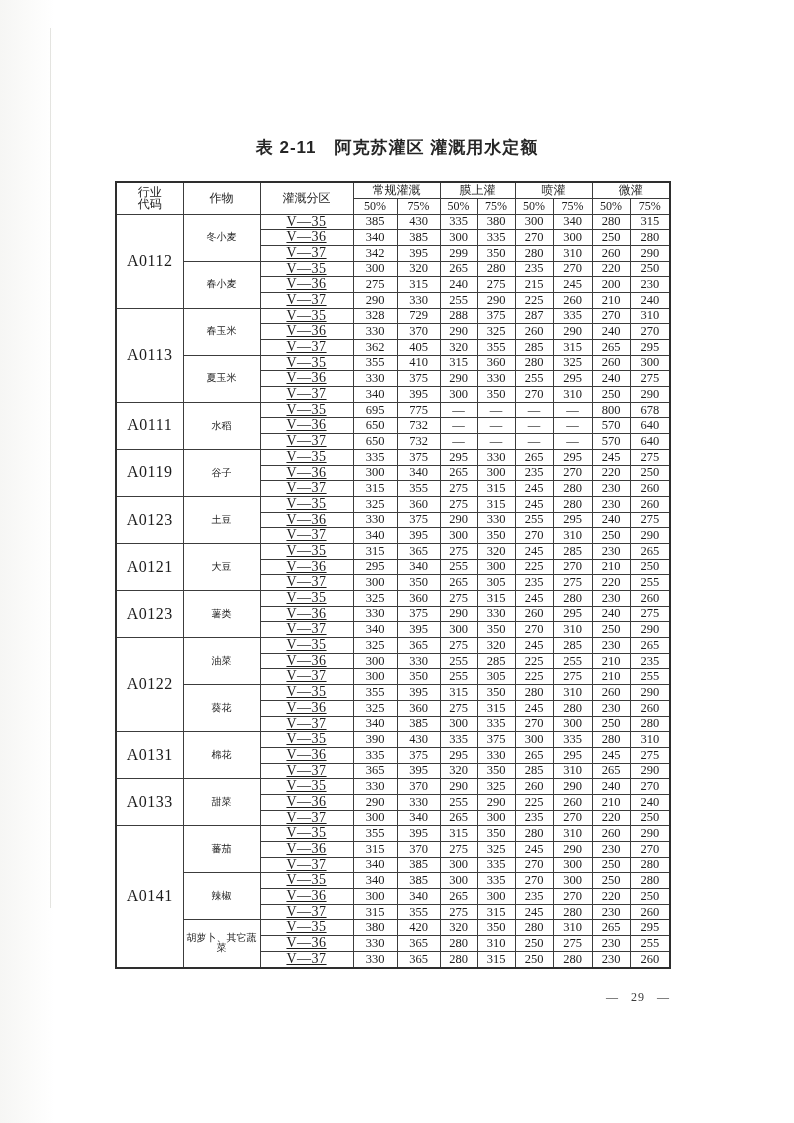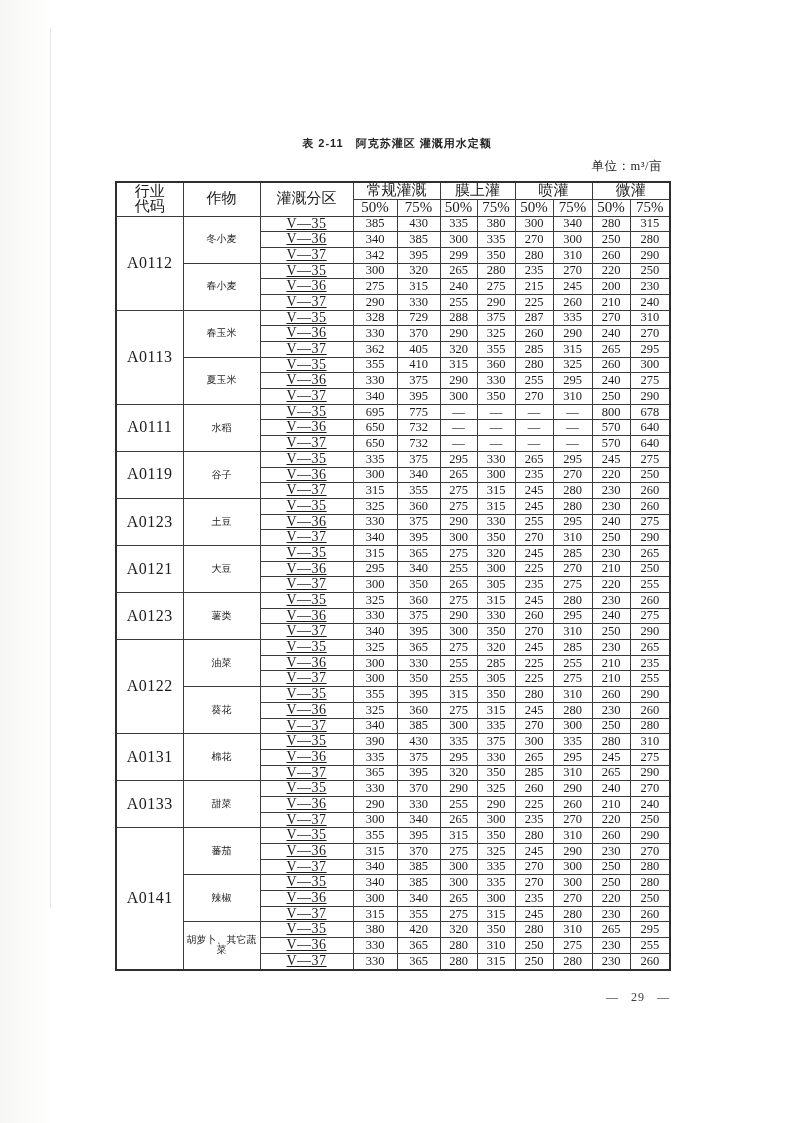--- a/index.html
+++ b/index.html
@@ -15,60 +15,59 @@
     overflow:hidden;
   }
   .scan-line {
     position:absolute; left:50px; top:28px; width:1px; height:880px;
     background:#e4e4e0;
   }
   .doc-title {
     position:absolute; top:136px; left:0; width:794px;
     text-align:center;
     font-family:"Liberation Sans","DejaVu Sans",sans-serif;
-    font-weight:700; font-size:11px; letter-spacing:1px; color:#252525;
+    font-weight:700; font-size:17px; letter-spacing:1px; color:#252525;
   }
   .unit-line {
     position:absolute; top:158px; left:0; width:662px;
     text-align:right; font-size:12.5px; color:#242424; letter-spacing:0.5px;
   }
   table.quota {
     position:absolute; left:115px; top:181px;
     border-collapse:collapse; table-layout:fixed;
     border:2px solid #2e2e2e;
   }
   .quota th, .quota td {
     border:1px solid #3c3c3c;
     text-align:center; vertical-align:middle;
     padding:0 2px; line-height:1.05;
     font-weight:normal; color:#1c1c1c;
     overflow:hidden;
   }
   .quota thead tr { height:16px; }
   .quota tbody tr { height:15.6px; }
-  .quota th { font-size:15px; }
+  .quota th { font-size:12px; }
   .hdr-2line { font-size:12.5px; line-height:1.15; }
   .zone-cell { font-size:14px; letter-spacing:0.5px;text-decoration:underline; }
   .num-cell { font-size:12.5px; }
   .code-cell { font-size:16px; letter-spacing:0.5px; }
   .crop-cell { font-size:10px; line-height:1.25; }
   .page-number {
     position:absolute; top:990px; left:578px; width:120px;
     text-align:center; font-size:12px; color:#3a3a3a;
     word-spacing:8px; letter-spacing:1px;
   }
 </style>
 </head>
 <body>
 
 <div class="page">
   <div class="scan-line"></div>
 
   <div class="doc-title">表 2-11　阿克苏灌区 灌溉用水定额</div>
-  <div class="unit-line">单位：m³/亩</div>
 
   <table class="quota">
     <colgroup>
       <col style="width:67px">
         <col style="width:77px">
         <col style="width:93px">
       <col style="width:44px">
         <col style="width:43px">
       <col style="width:37px">
         <col style="width:38px">

